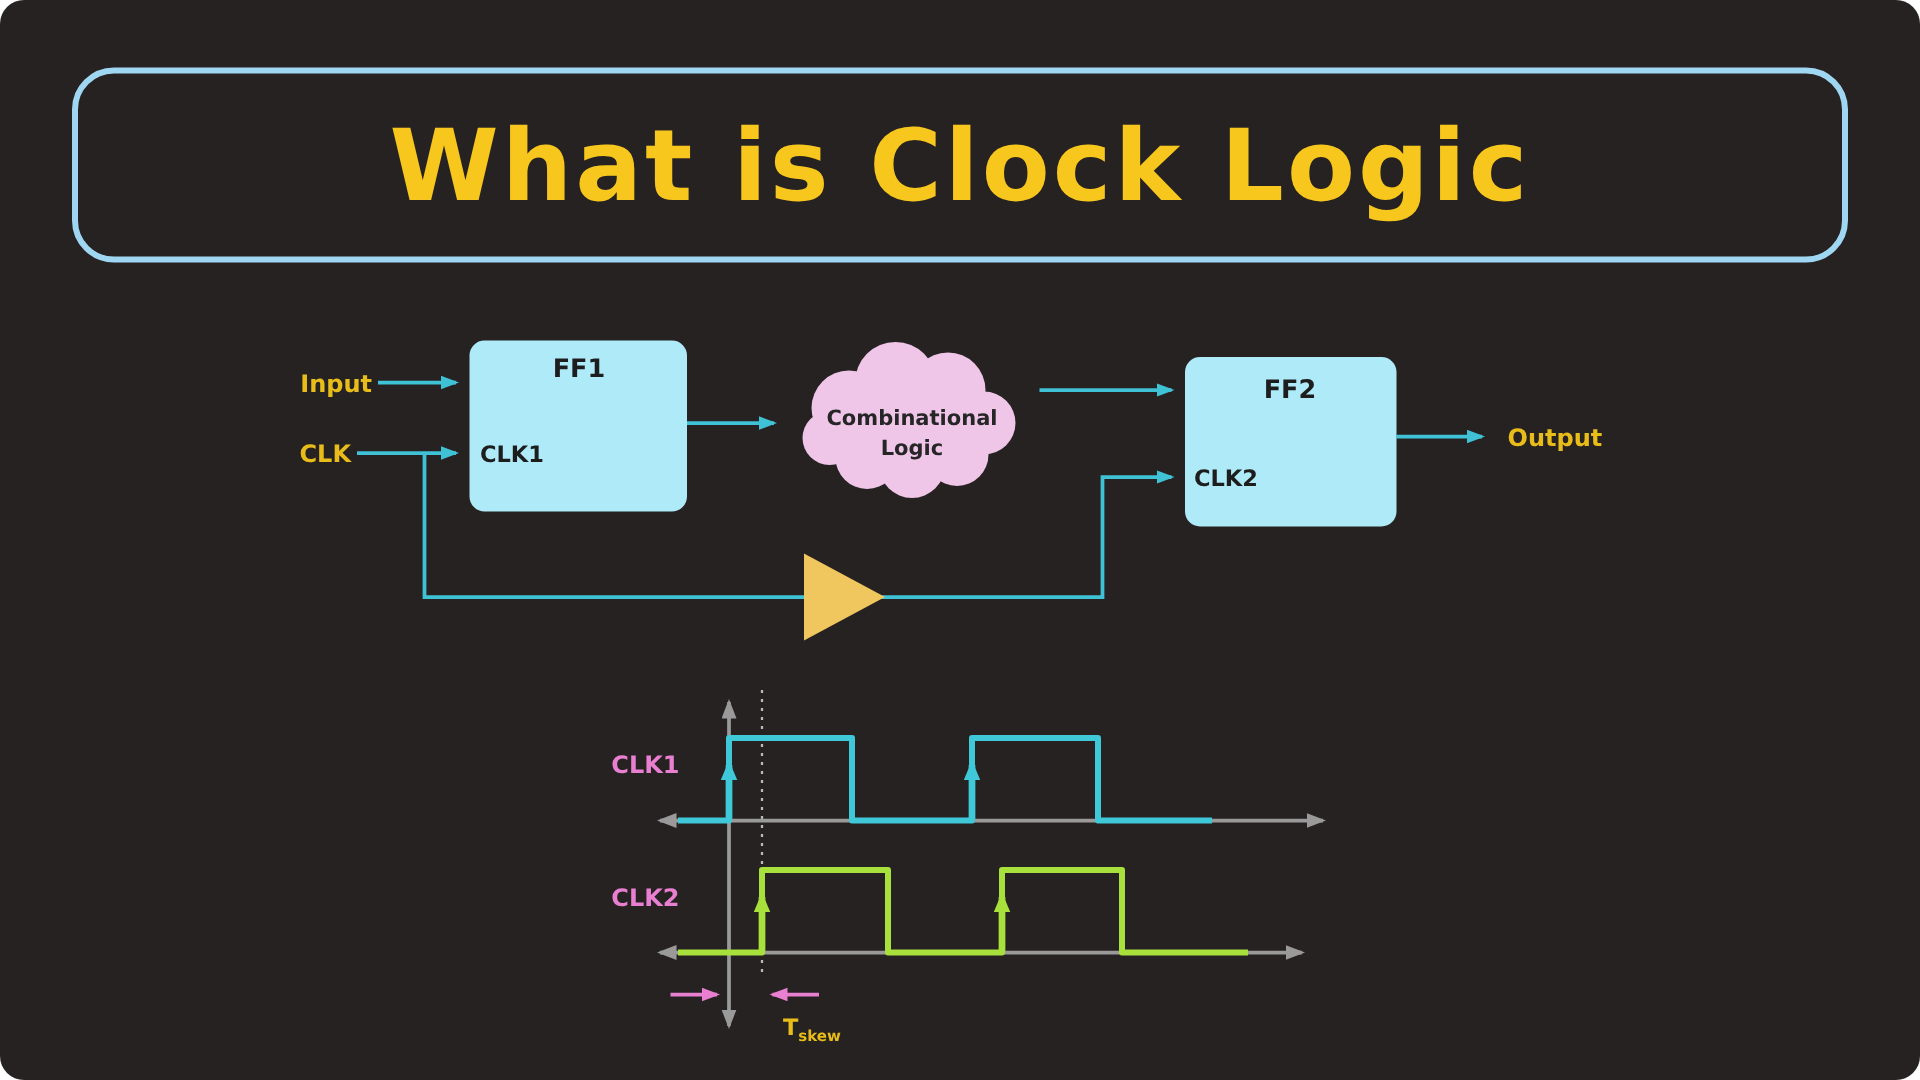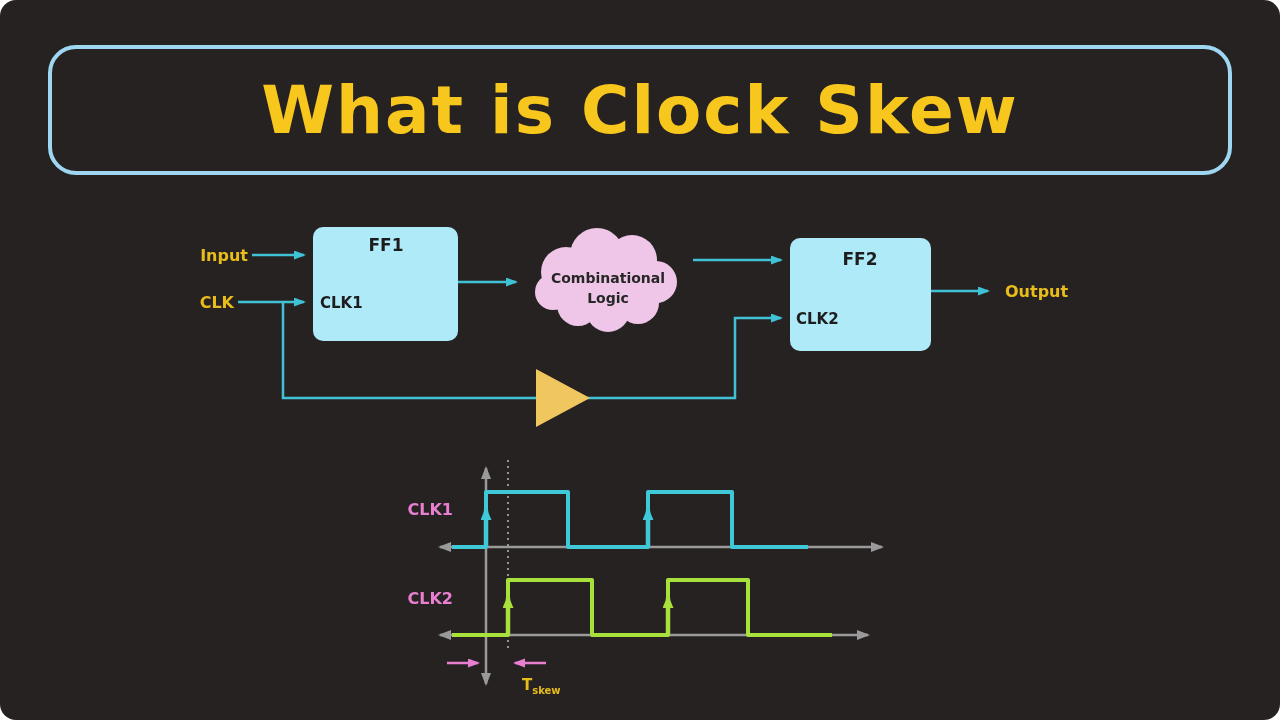--- a/index.html
+++ b/index.html
@@ -27,21 +27,21 @@
   }
   svg{position:absolute;left:0;top:0;}
   text{font-family:"DejaVu Sans", sans-serif;}
 </style>
 </head>
 <body>
 
 <div class="slide">
 
   <div class="title-box">
-    <div class="title-text">What is Clock Skew</div>
+    <div class="title-text">What is Clock Logic</div>
   </div>
 
   <svg width="1280" height="720" viewBox="0 0 1280 720">
     <defs>
       <marker id="ah-cyan" markerWidth="13" markerHeight="10" refX="10" refY="4.5" orient="auto-start-reverse" markerUnits="userSpaceOnUse">
         <path d="M0,0 L12,4.5 L0,9 Z" fill="#3fc1d6"></path>
       </marker>
       <marker id="ah-gray" markerWidth="14" markerHeight="11" refX="11" refY="5" orient="auto-start-reverse" markerUnits="userSpaceOnUse">
         <path d="M0,0 L13,5 L0,10 Z" fill="#9a9a9a"></path>
       </marker>

